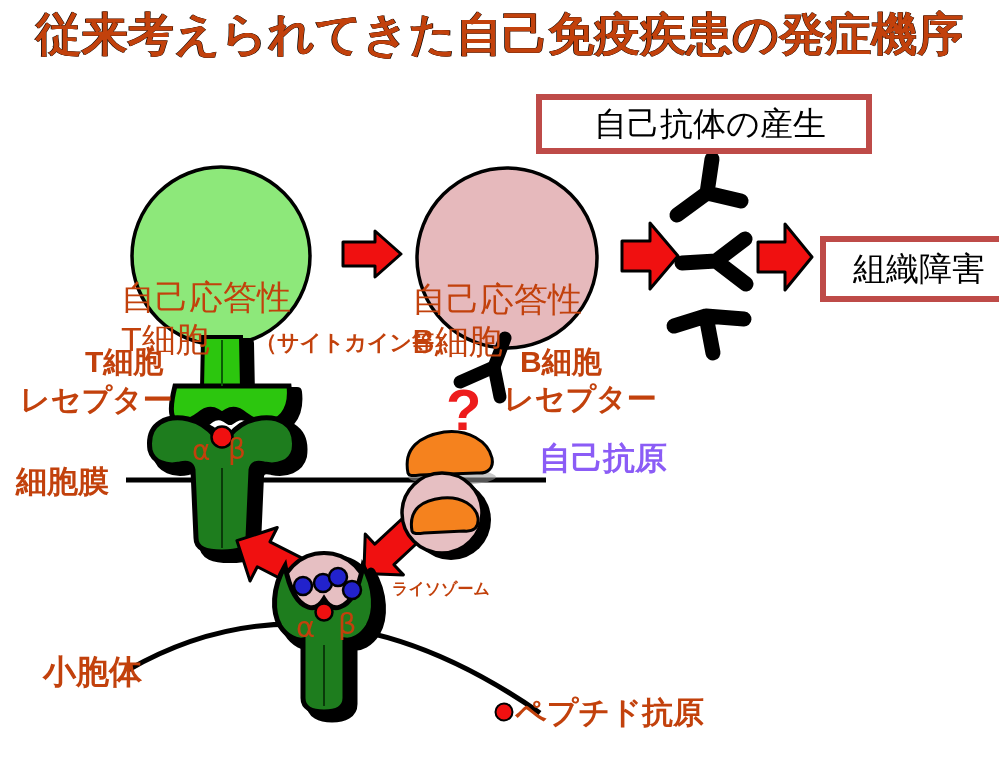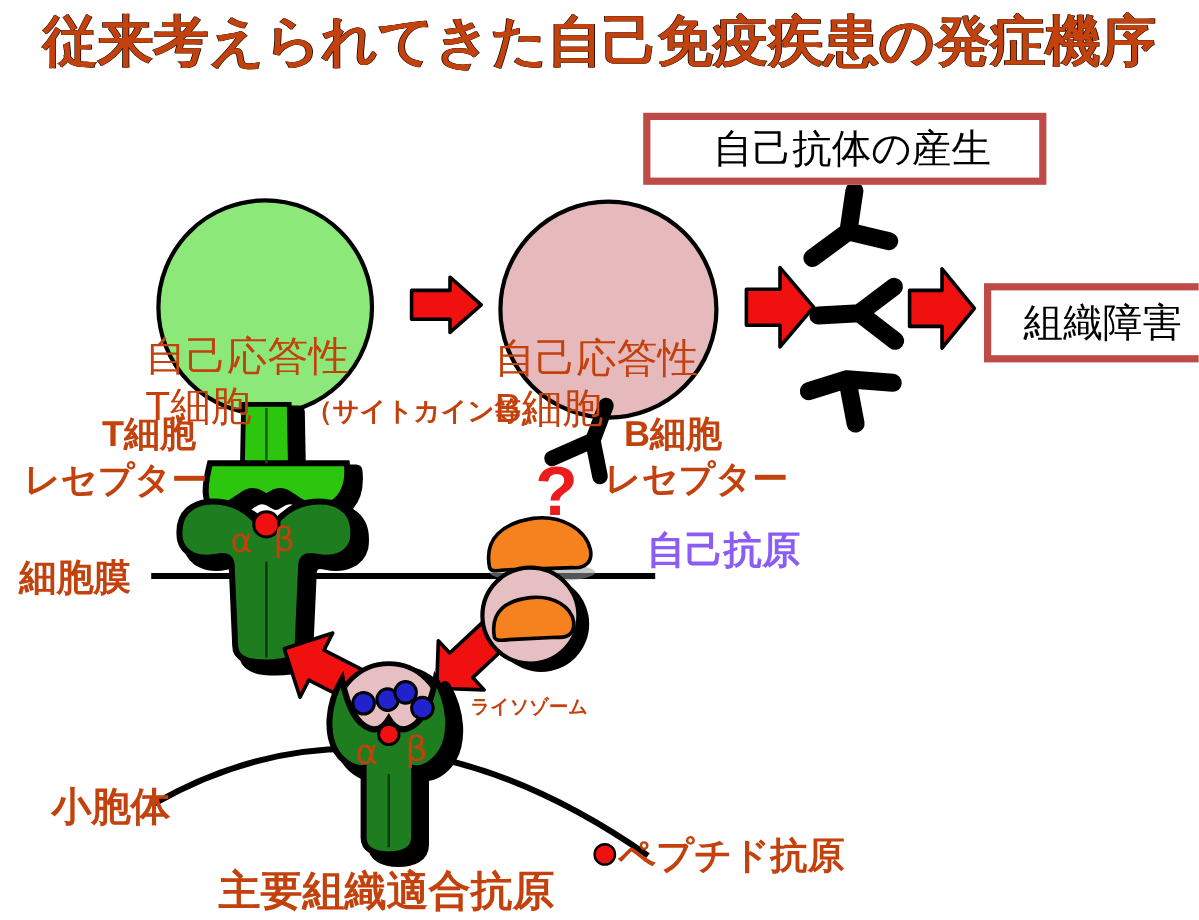--- a/index.html
+++ b/index.html
@@ -168,21 +168,20 @@
   <div class="lbl ctr b bcr1">B細胞</div>
   <div class="lbl ctr b bcr2">レセプター</div>
 
   <div class="lbl ctr b memb">細胞膜</div>
 
   <div class="lbl qmark">?</div>
   <div class="lbl b selfag">自己抗原</div>
 
   <div class="lbl b lyso">ライソゾーム</div>
   <div class="lbl b er">小胞体</div>
-  <div class="lbl b mhcL">主要組織適合抗原</div>
   <div class="lbl b pep">ペプチド抗原</div>
 
   <div class="lbl greek gA1">α</div>
   <div class="lbl greek gB1">β</div>
   <div class="lbl greek gA2">α</div>
   <div class="lbl greek gB2">β</div>
 
 </div>
 
 </body></html>

